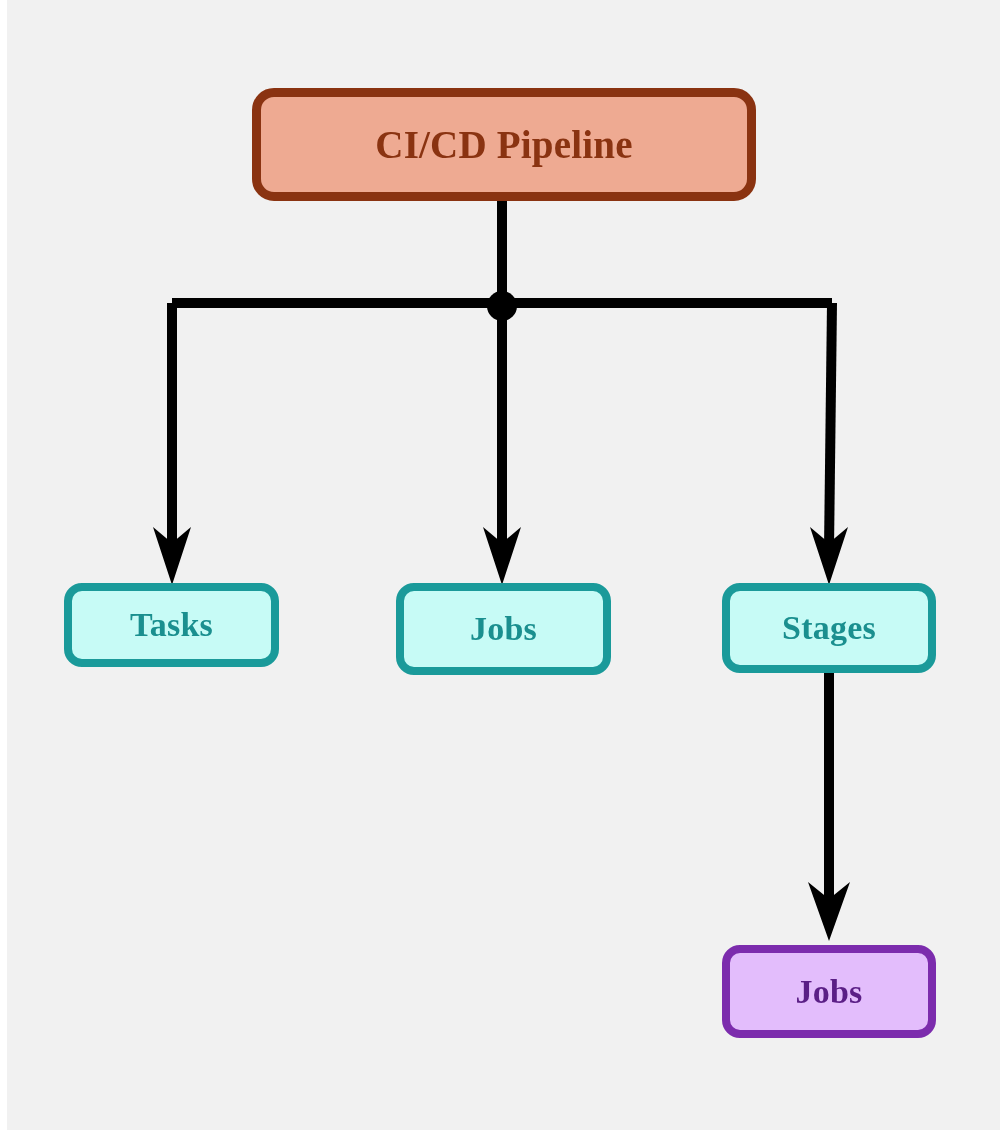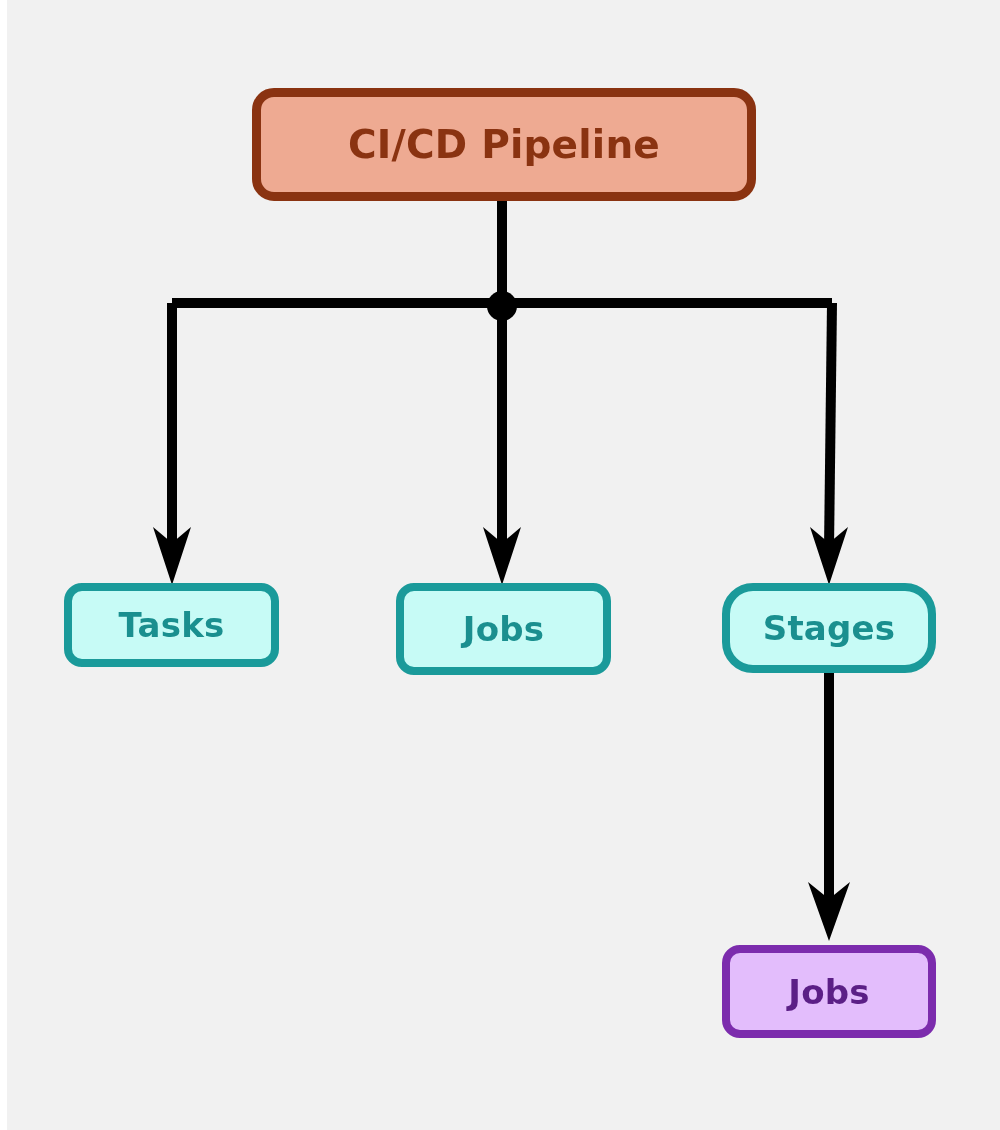--- a/index.html
+++ b/index.html
@@ -37,20 +37,21 @@
   }
   .node {
     position: absolute;
     box-sizing: border-box;
     display: flex;
     align-items: center;
     justify-content: center;
     border-radius: 18px;
     border-style: solid;
     text-align: left;
+    font-family: Liberation Serif, serif;
   }
   .node-label {
     font-weight: 700;
     letter-spacing: 0.2px;
     line-height: 1;
     white-space: nowrap;
   }
 
   
   .node.root {
@@ -74,21 +75,21 @@
     border-width: 8px;
     border-color: #1a9a9a;
   }
   .node.teal .node-label {
     color: #1a8f8f;
     font-size: 34px;
   }
 
   .node.tasks  { left: 64px;  top: 583px; width: 215px; height: 84px; }
   .node.jobs-mid { left: 396px; top: 583px; width: 215px; height: 92px; }
-  .node.stages { left: 722px; top: 583px; width: 214px; height: 90px; border-radius: 31px; }
+  .node.stages { left: 722px; top: 583px; width: 214px; height: 90px; }
 
   
   .node.purple {
     left: 722px;
     top: 945px;
     width: 214px;
     height: 93px;
     background: #e3bdfc;
     border-width: 8px;
     border-color: #7c2cad;

